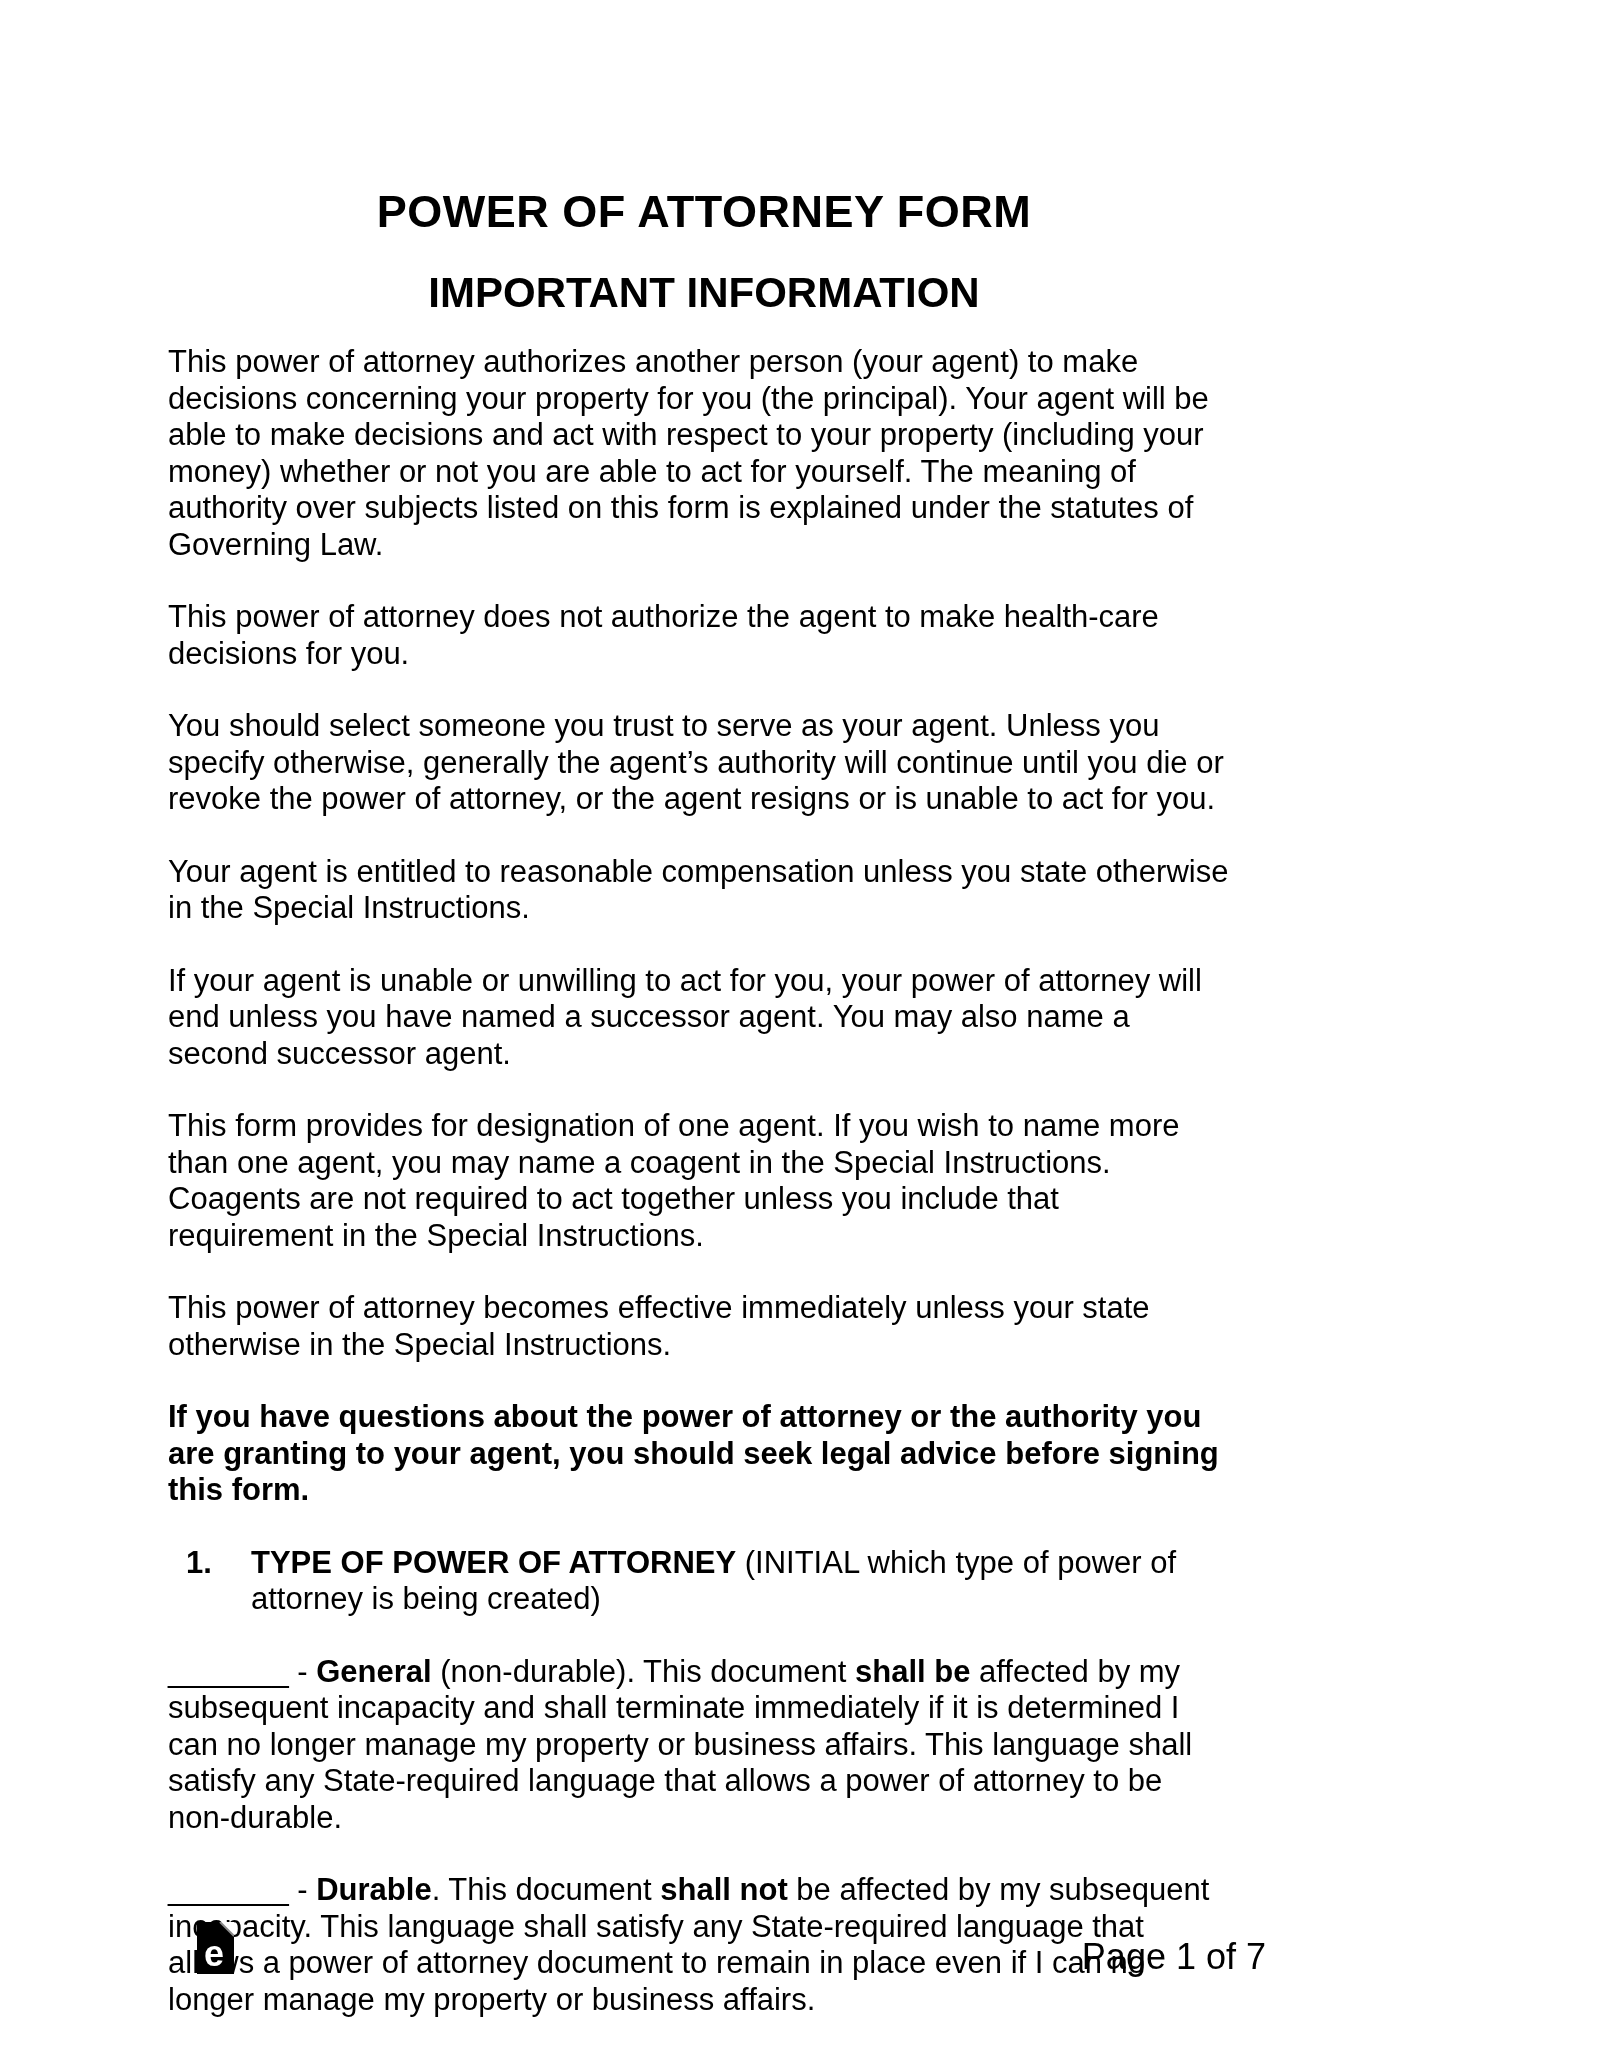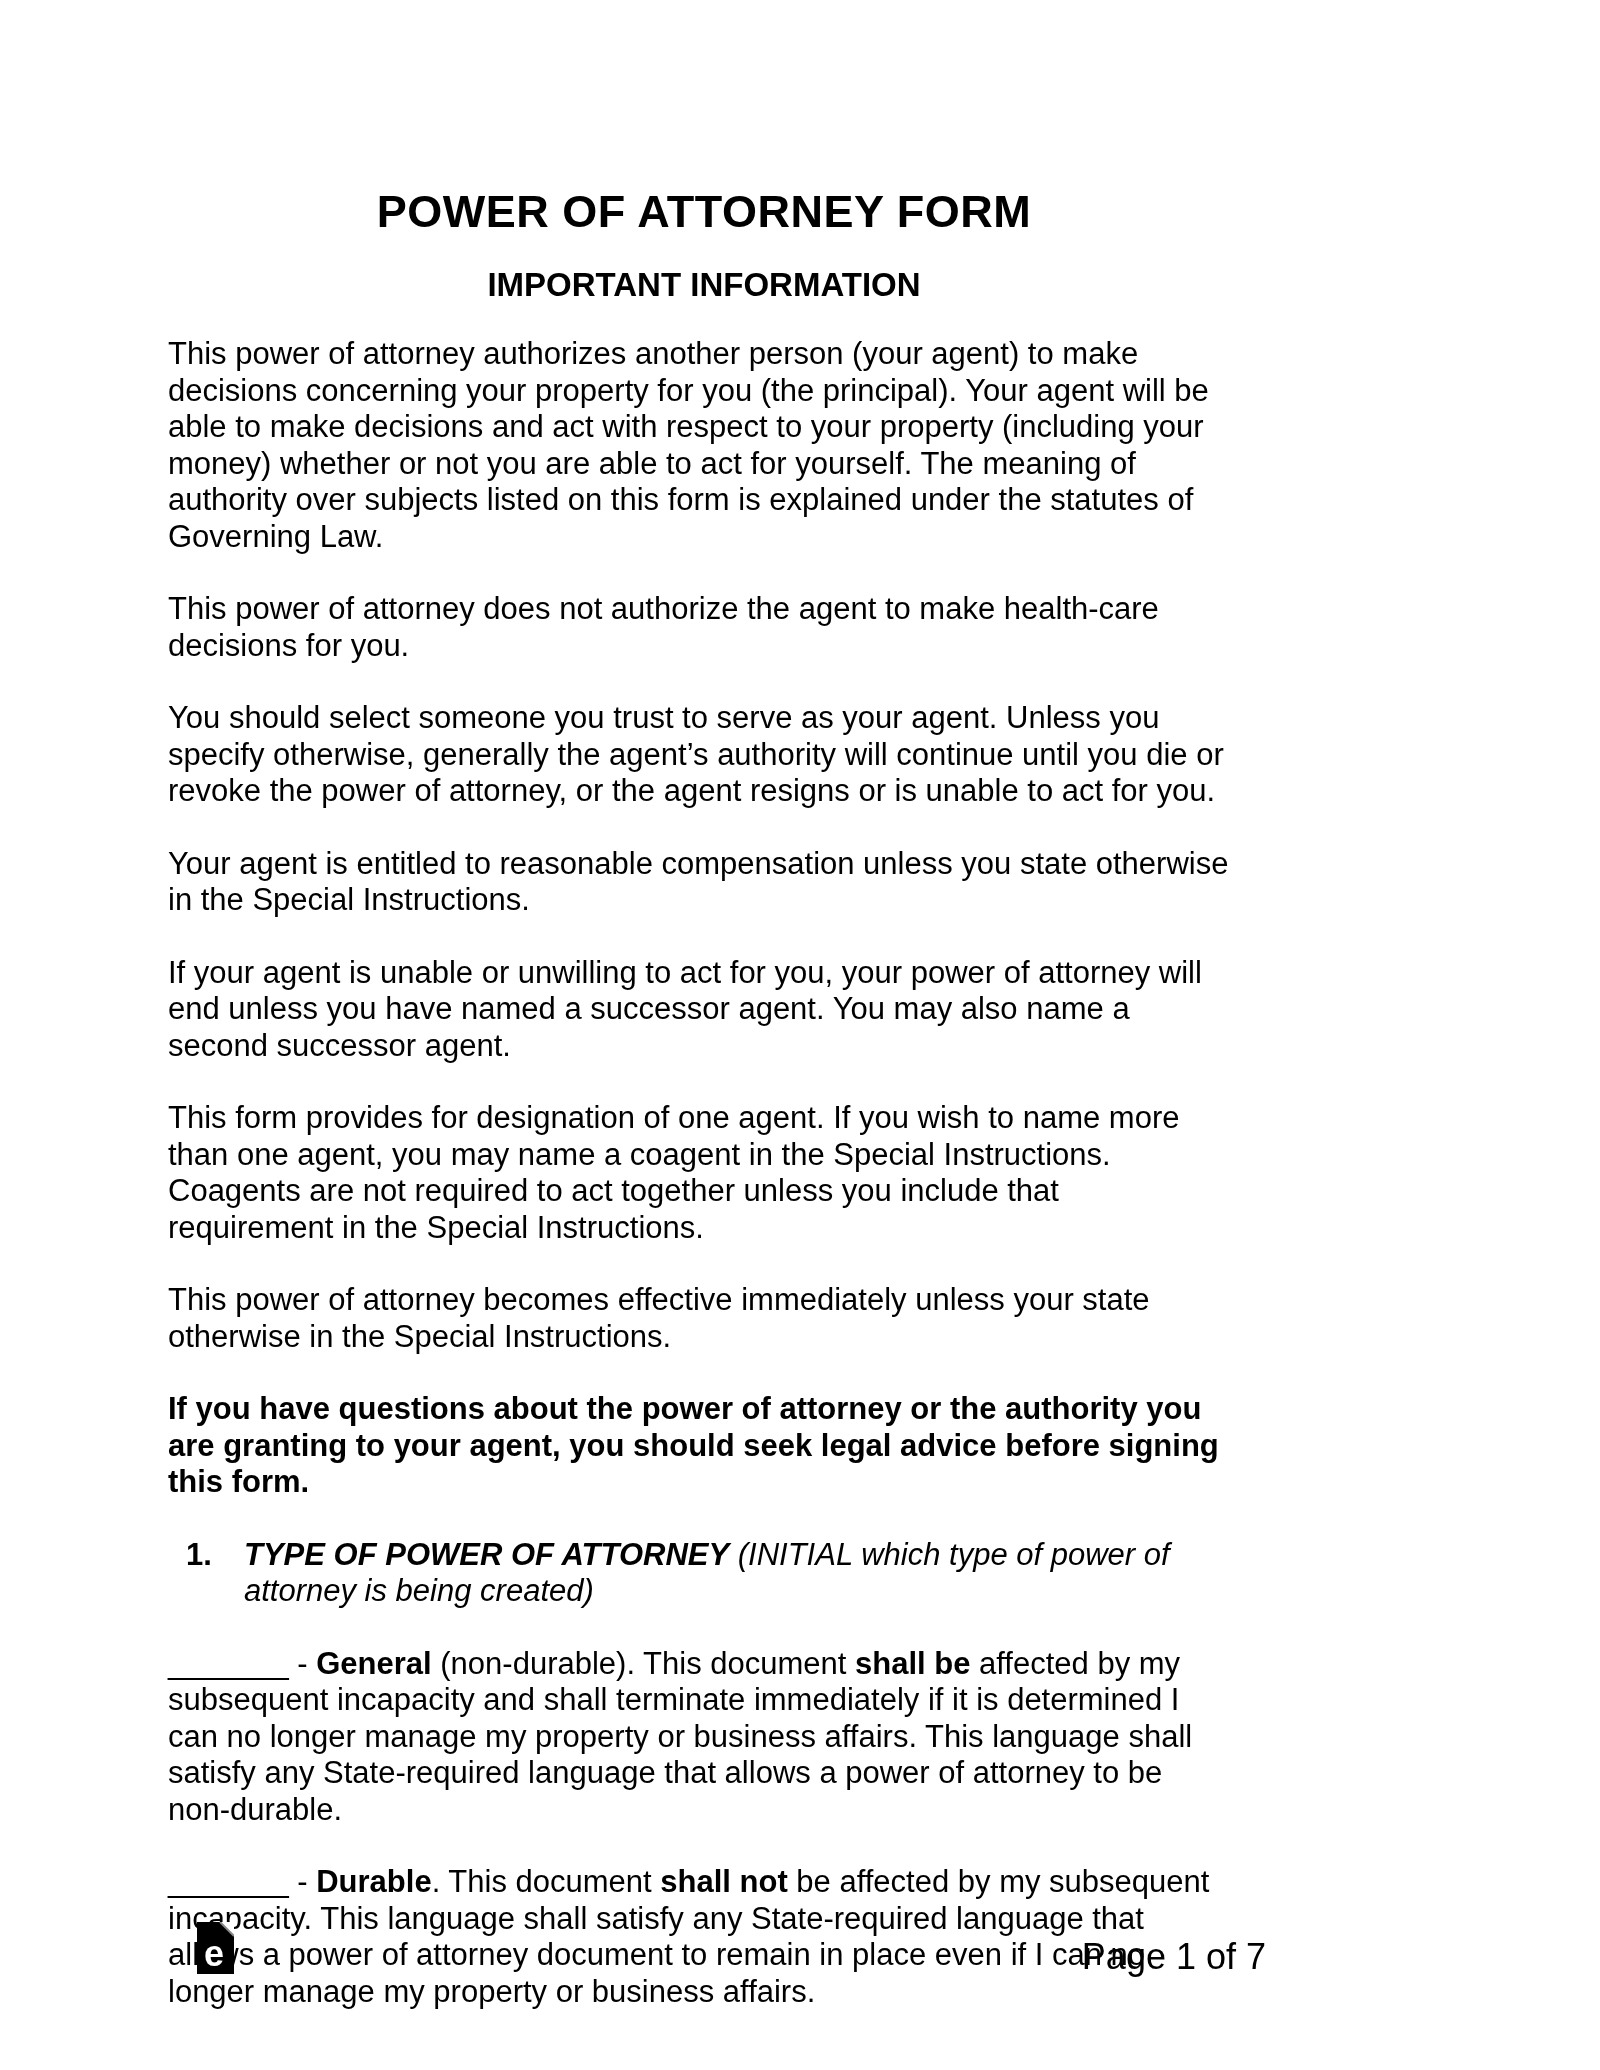--- a/index.html
+++ b/index.html
@@ -15,22 +15,22 @@
   .content { padding: 186px 168px 0 168px; }
   .doc-title {
     margin: 0;
     font-size: 45px;
     line-height: 52px;
     font-weight: 700;
     text-align: center;
     letter-spacing: 0.5px;
   }
   .doc-subtitle {
-    margin: 28px 0 0 0;
-    font-size: 33px;
+    margin: 36px 0 0 0;
+    font-size: 42px;
     line-height: 38px;
     font-weight: 700;
     text-align: center;
   }
   .para {
     font-size: 31px;
     line-height: 36.5px;
     margin: 0 8px 36px 0;
     white-space: normal;
   }
@@ -42,21 +42,21 @@
     margin: 0 0 36px 0;
   }
   .list-number {
     position: absolute;
     left: 18px;
     top: 0;
     font-size: 31px;
     line-height: 36.5px;
     font-weight: 700;
   }
-  .list-item .para { margin: 1px; font-style: italic; }
+  .list-item .para { margin: 8px; }
   .footer {
     position: absolute;
     top: 1922px;
     left: 197px;
     right: 142px;
     display: flex;
     justify-content: space-between;
     align-items: flex-end;
   }
   .logo {

